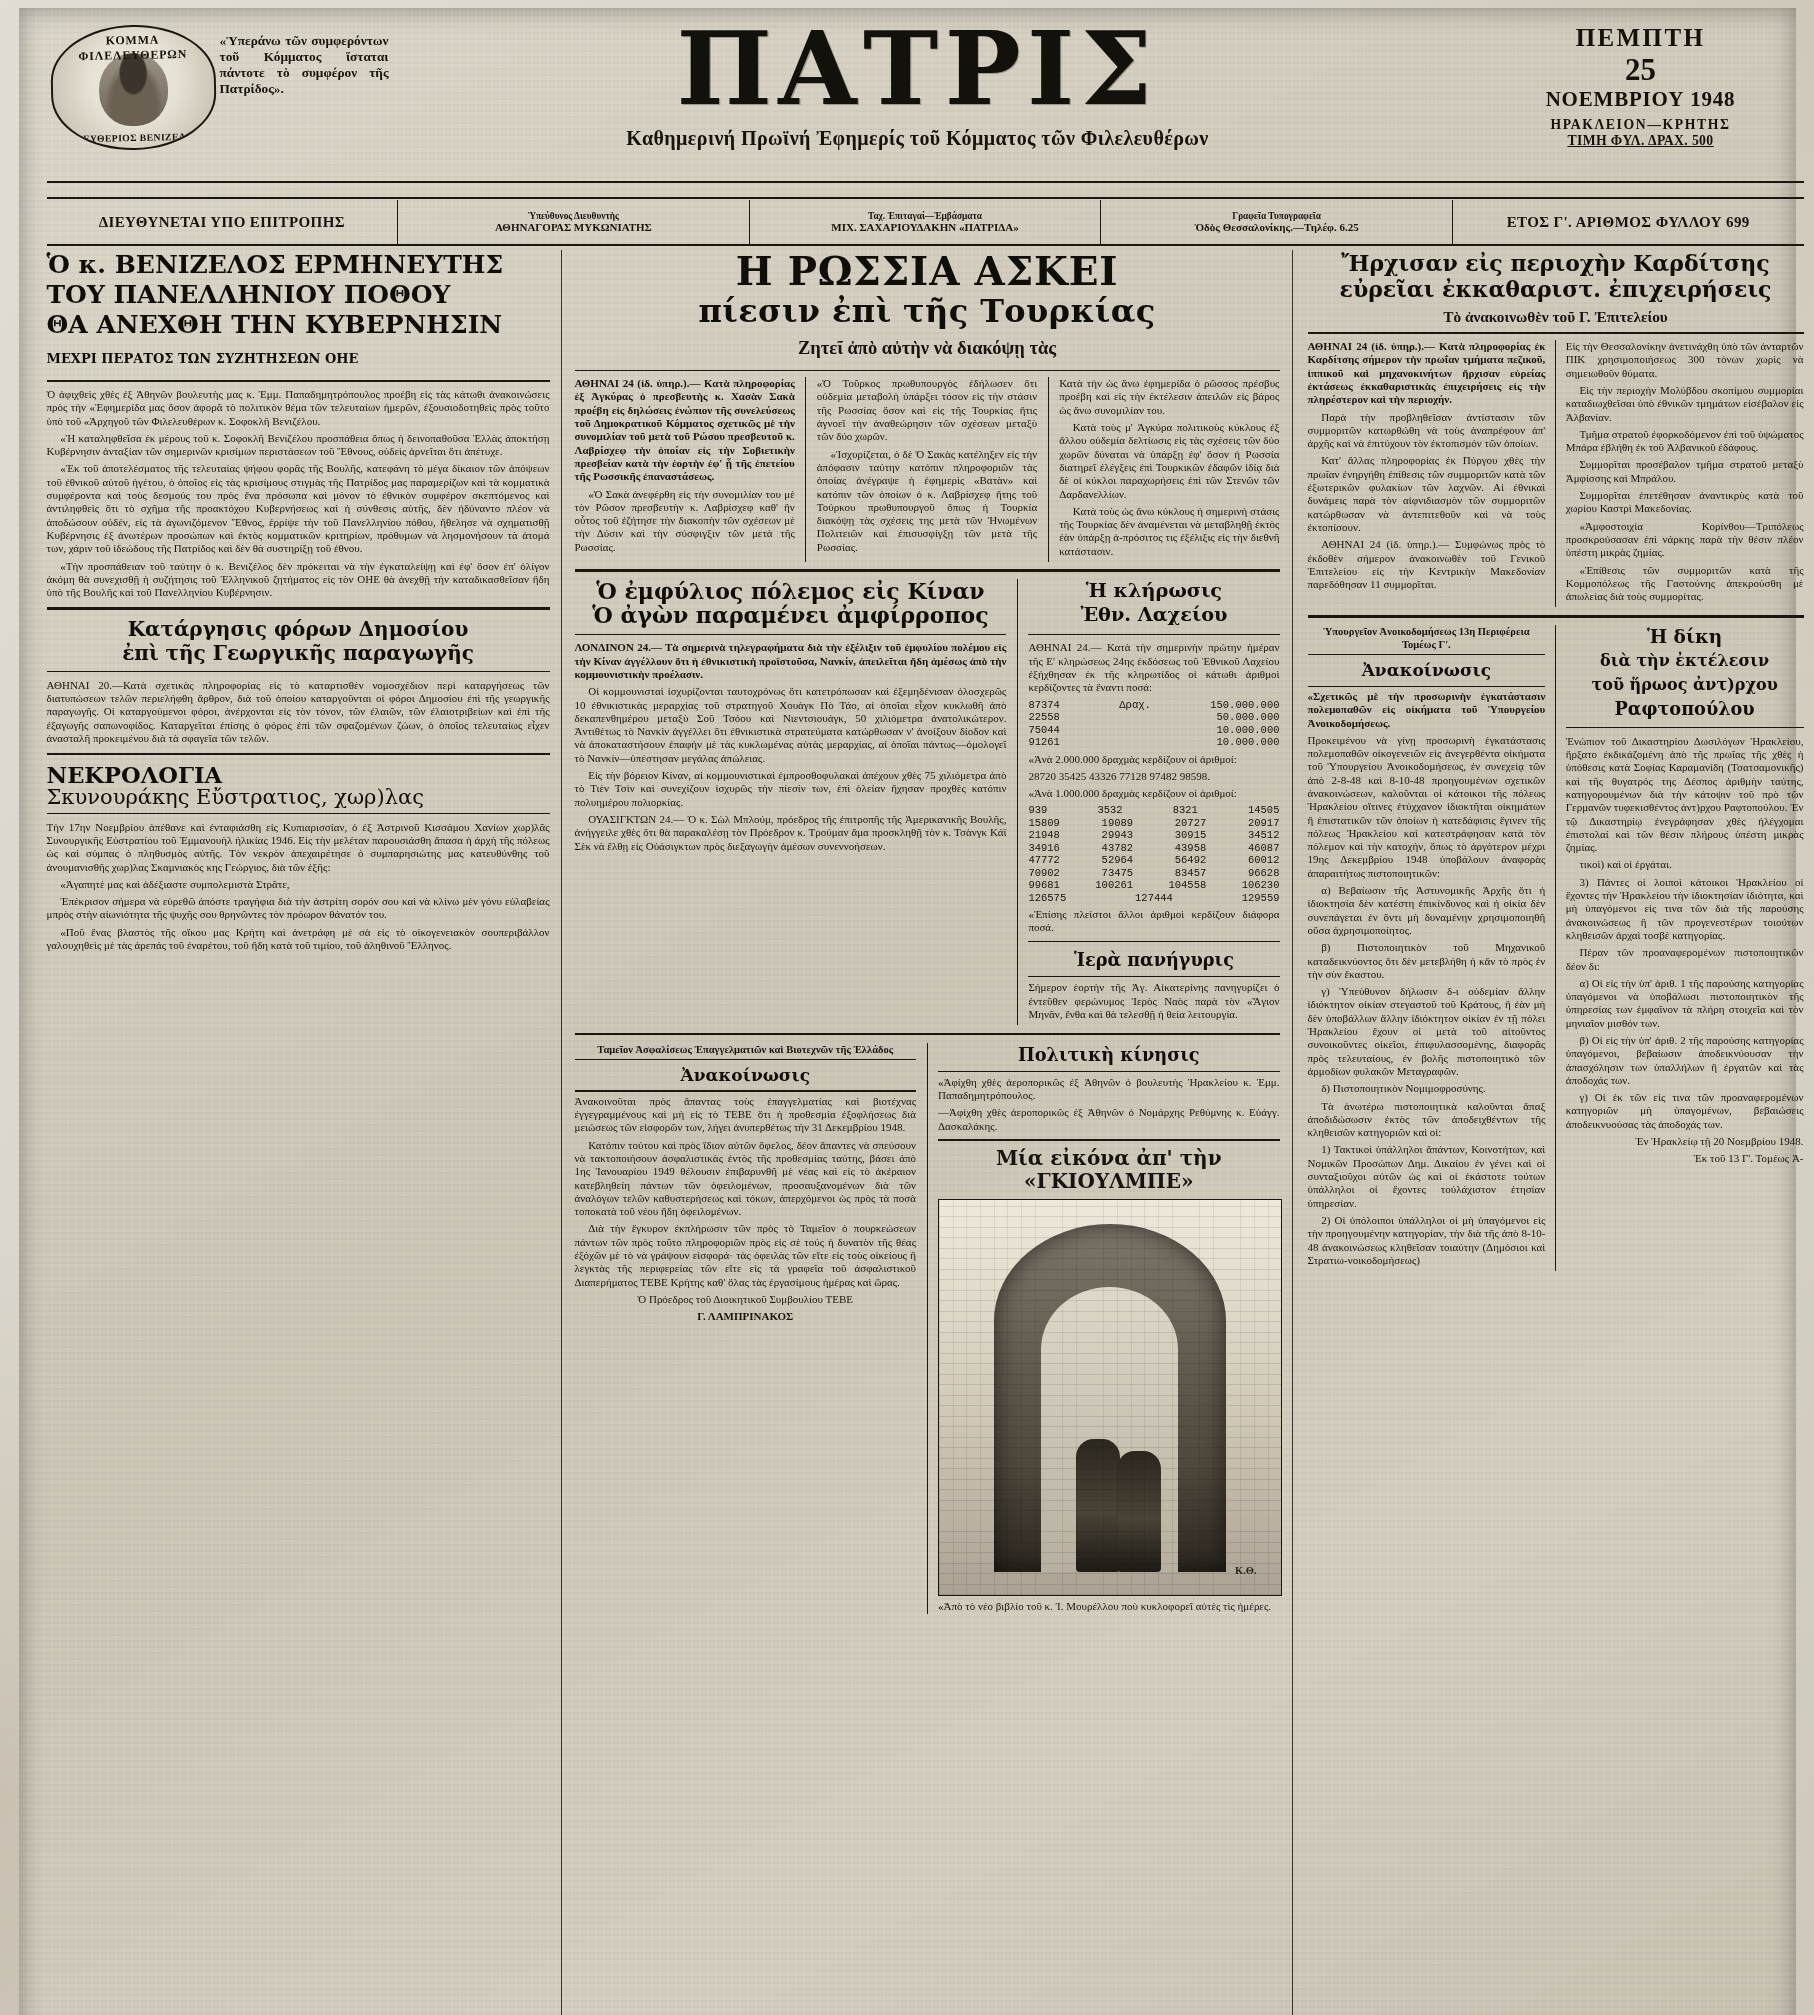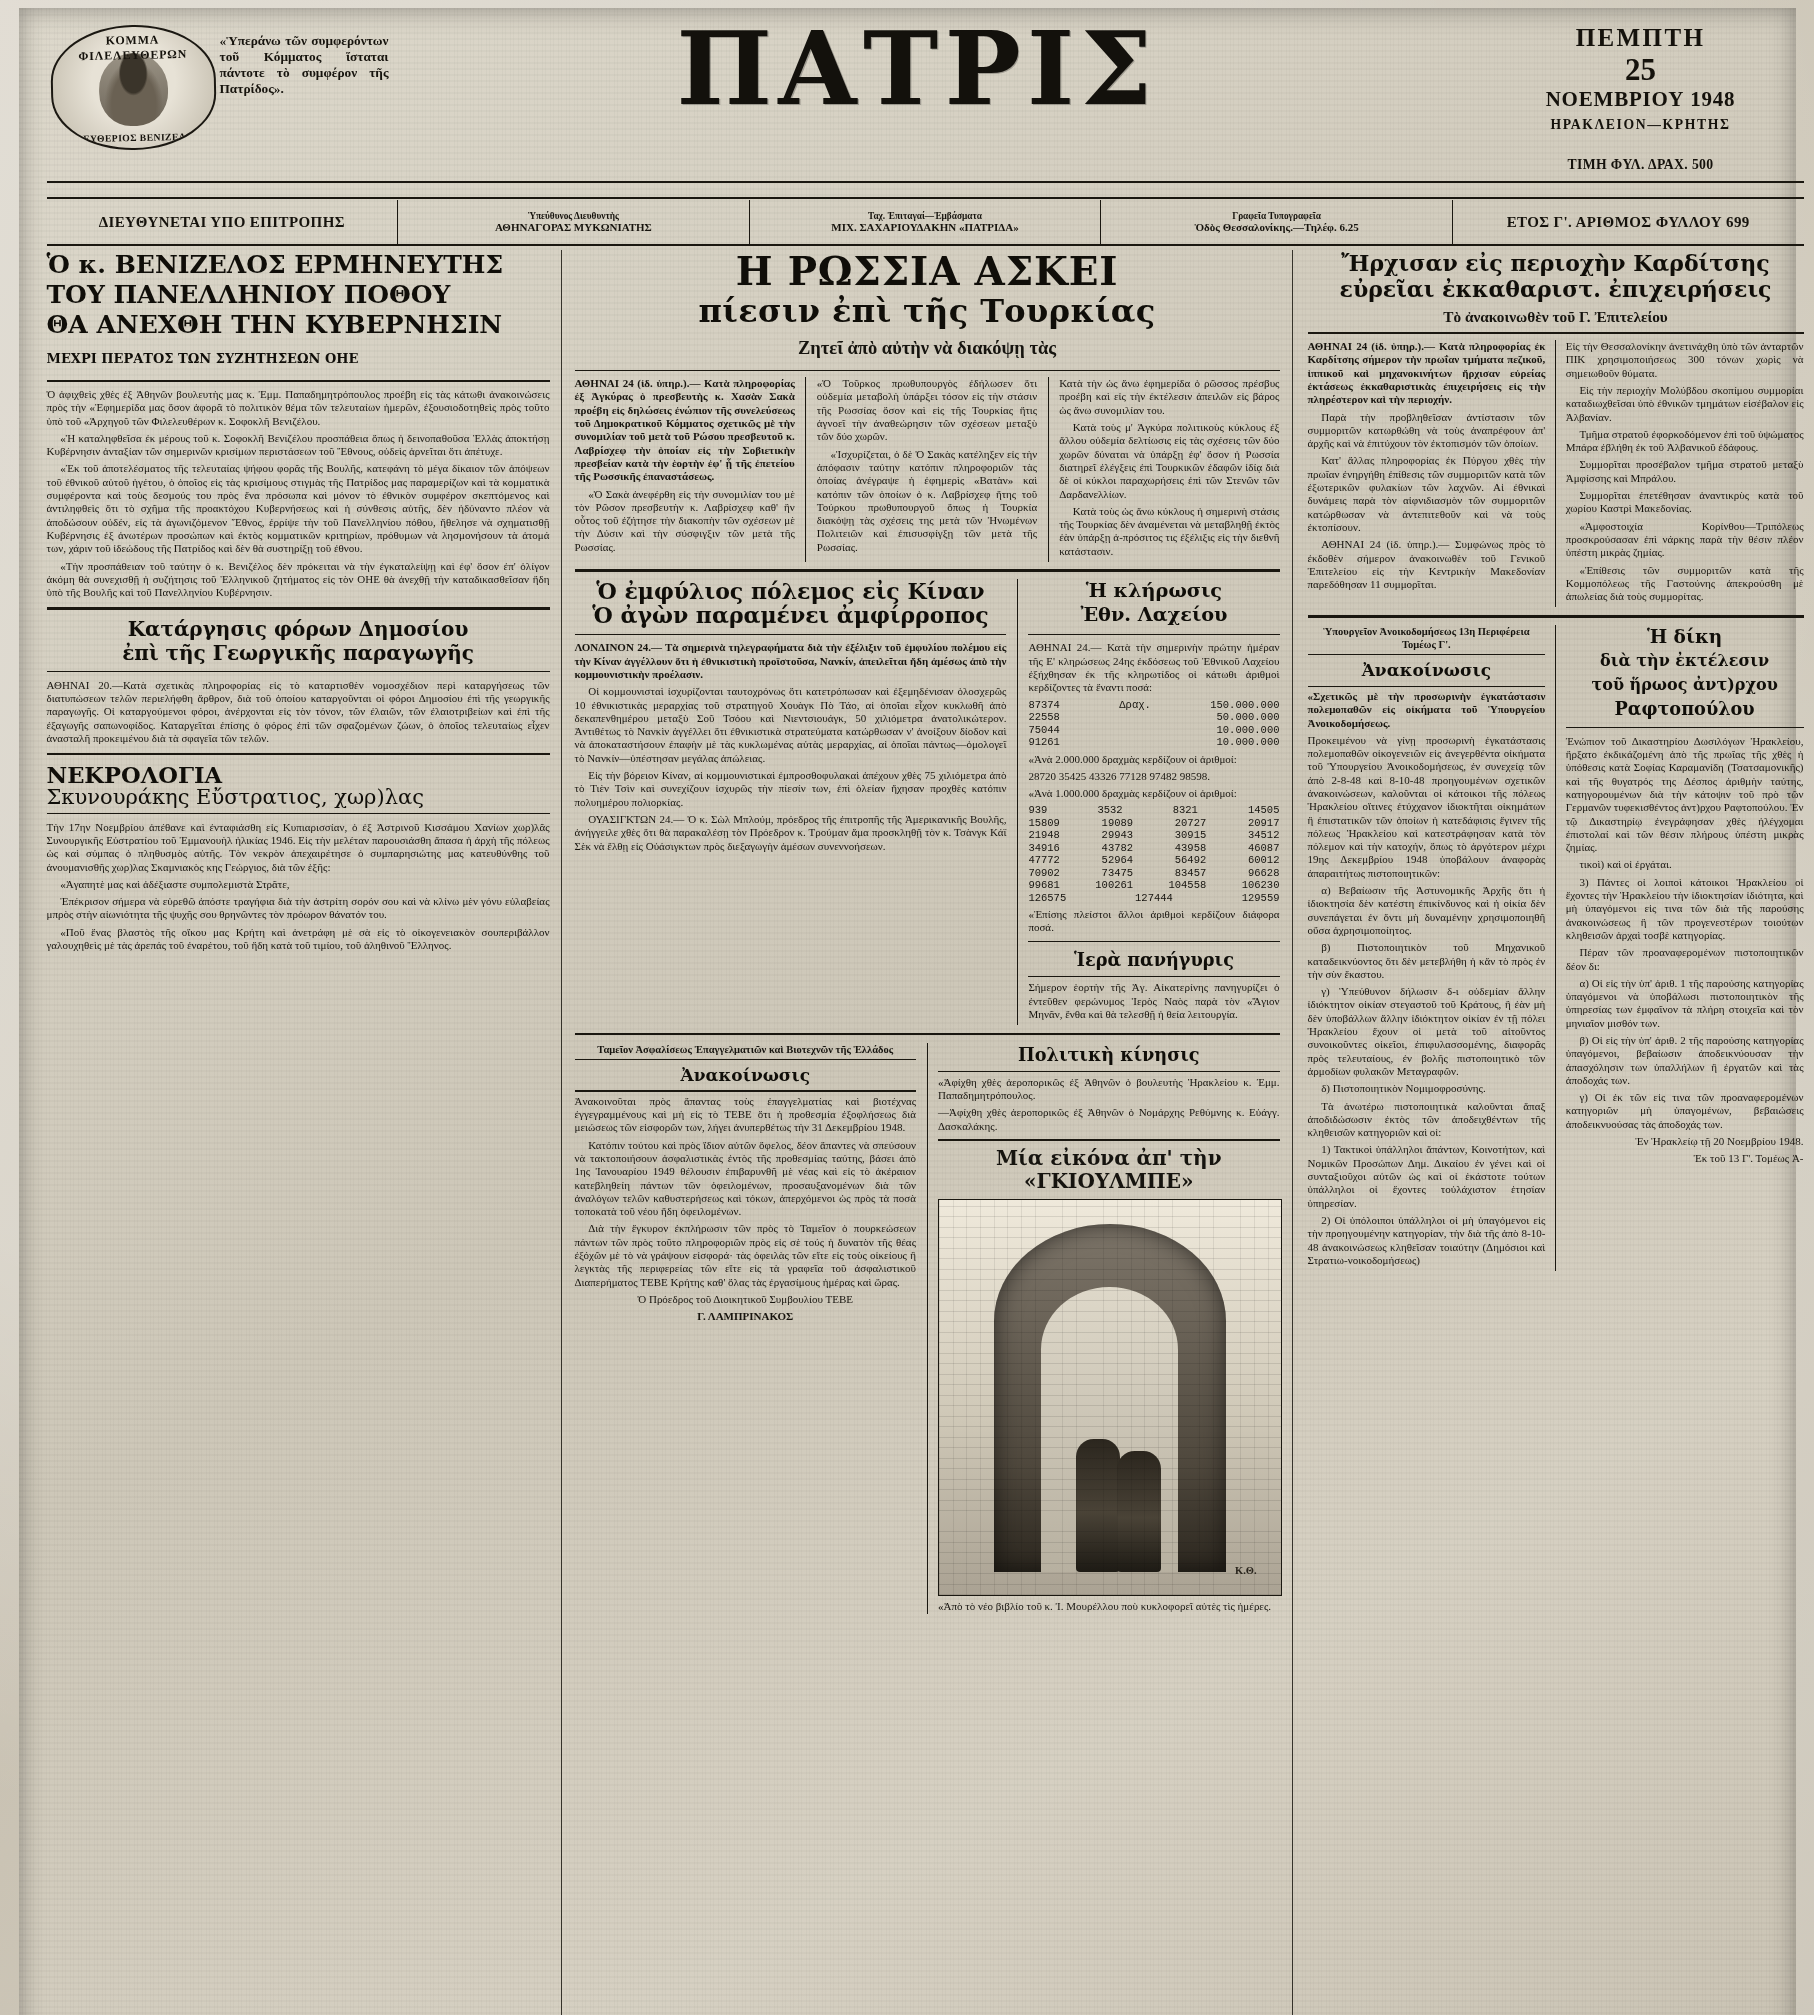--- a/index.html
+++ b/index.html
@@ -67,21 +67,21 @@
   .subtitle{
     margin-top:12px;font-size:20px;font-weight:bold;color:#16130d;letter-spacing:0.4px;
   }
   .dateblock{
     position:absolute;right:8px;top:2.4px;width:310px;text-align:center;color:#15120c;
   }
   .dateblock .d1{font-size:25px;font-weight:bold;letter-spacing:2.4px;}
   .dateblock .d2{font-size:31px;font-weight:bold;line-height:35px;}
   .dateblock .d3{font-size:21px;font-weight:bold;letter-spacing:0.8px;}
   .dateblock .d4{font-size:13.7px;font-weight:bold;margin-top:4.8px;letter-spacing:1.6px;}
-  .dateblock .d5{font-size:13.7px;font-weight:bold;margin-top:24px;letter-spacing:0.4px;}
+  .dateblock .d5{font-size:13.7px;font-weight:bold;margin-top:0;letter-spacing:0.4px;text-decoration:underline;}
   .mast-rule{position:absolute;left:28px;width:1757px;height:1.6px;background:#1a1710;}
   
   .infobar{
     position:absolute;left:28px;top:192px;width:1757px;height:44px;
     display:flex;align-items:stretch;font-size:11px;color:#16130d;
   }
   .infobar .cell{flex:1;display:flex;flex-direction:column;align-items:center;justify-content:center;
     border-right:1.2px solid #1a1710;padding:0 4.8px;text-align:center;}
   .infobar .cell:last-child{border-right:none;}
   .infobar .line-top{font-size:9.3px;font-weight:bold;}
@@ -158,20 +158,21 @@
       <div class="logo-badge">
         <div class="ring-text">ΚΟΜΜΑ ΦΙΛΕΛΕΥΘΕΡΩΝ</div>
         <div class="portrait"></div>
         <div class="ring-text2">ΕΛΕΥΘΕΡΙΟΣ ΒΕΝΙΖΕΛΟΣ</div>
       </div>
 
       <div class="motto">«Ὑπεράνω τῶν συμφερόντων τοῦ Κόμματος ἵσταται πάντοτε τὸ συμφέρον τῆς Πατρίδος».</div>
 
       <div class="title-wrap">
         <div class="title">ΠΑΤΡΙΣ</div>
+        <div class="subtitle">Καθημερινή Πρωϊνή Ἐφημερίς τοῦ Κόμματος τῶν Φιλελευθέρων</div>
       </div>
 
       <div class="dateblock">
         <div class="d1">ΠΕΜΠΤΗ</div>
         <div class="d2">25</div>
         <div class="d3">ΝΟΕΜΒΡΙΟΥ 1948</div>
         <div class="d4">ΗΡΑΚΛΕΙΟΝ—ΚΡΗΤΗΣ</div>
         <div class="d5">ΤΙΜΗ ΦΥΛ. ΔΡΑΧ. 500</div>
       </div>
     </div>

